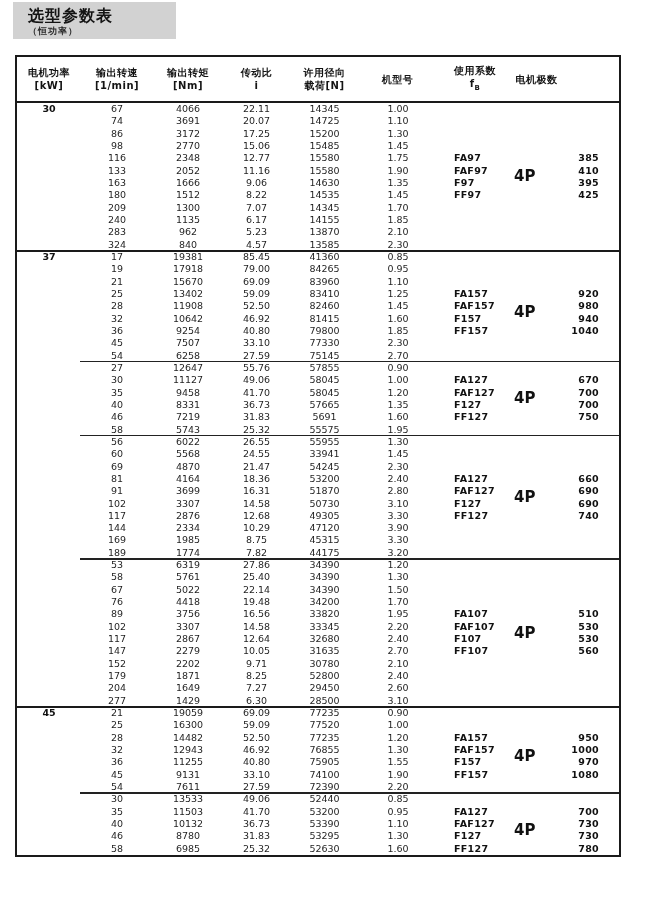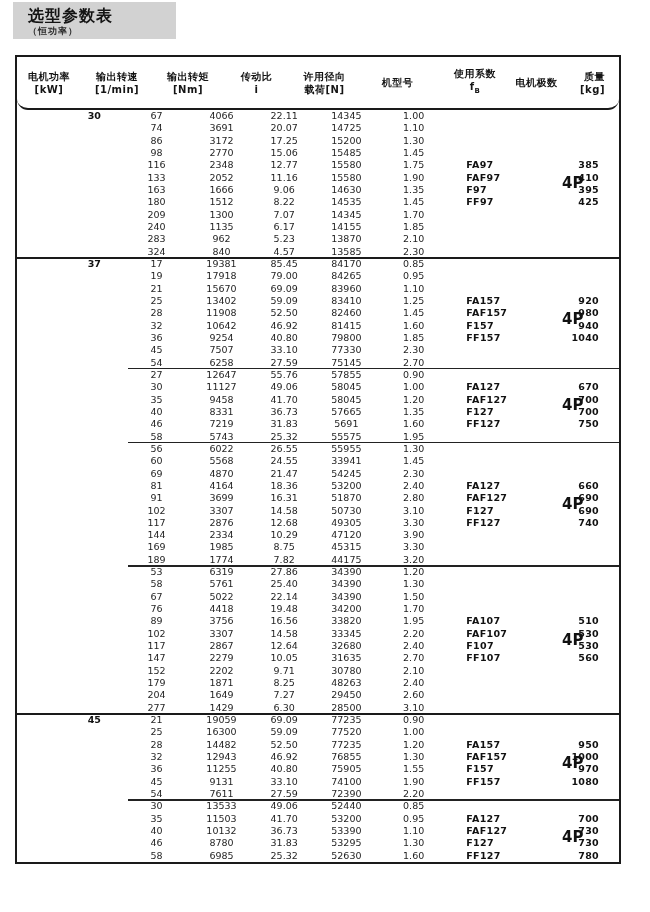--- a/index.html
+++ b/index.html
@@ -10,40 +10,40 @@
   
   .title-box { position:absolute; left:13px; top:2px; width:163px; height:37px;
                background:#d2d2d2; padding:6px 0 0 15px; }
   .title-main { font-size:16px; font-weight:bold; color:#141414; letter-spacing:1px; line-height:15px; }
   .title-sub  { font-size:9px; font-weight:bold; color:#2a2a2a; margin-top:2px; letter-spacing:1px; }
 
   
   .ptable { position:absolute; left:15px; top:55px; width:606px; border:2px solid #1a1a1a; background:#fff; }
 
   
-  .thead { display:flex; height:53px; border-bottom:2px solid #1a1a1a;border-radius:11px; }
+  .thead { display:flex; height:46px; border-bottom:2px solid #1a1a1a; }
   .hc { display:flex; flex-direction:column; align-items:center; justify-content:center;
         font-size:10px; font-weight:bold; color:#141414; line-height:13px; letter-spacing:0.5px; }
   .hc .h2 { font-weight:bold; }
   .hc.single { justify-content:center; }
   .hc.right { align-items:flex-end; padding-right:14px; }
   .hc sub { font-size:7px; }
   .hc .fsym { font-weight:bold; font-style:normal; }
 
   
   .c0 { width:64px; } .c1 { width:72px; } .c2 { width:70px; } .c3 { width:67px; }
   .c4 { width:69px; } .c5 { width:78px; } .c6 { width:77px; } .c7 { width:45px; }
   .c8 { width:60px; }
 
   
   .tbody { position:relative; }
   .section { position:relative; }
   .section.sep-full::before { content:""; position:absolute; left:0; right:0; top:-1px;
                               height:1.6px; background:#1a1a1a; z-index:2; }
-  .block { position:relative;margin-left:48px; }
+  .block { position:relative; }
   .block.sep-part::before { content:""; position:absolute; left:63px; right:0; top:-1px;
                             height:1.4px; background:#222; z-index:2; }
   .row { display:flex; height:12.33px; }
   .cell { font-size:9.5px; line-height:12.33px; color:#1f1f1f; text-align:center;
           white-space:nowrap; overflow:visible; }
   .cell.b { font-weight:bold; color:#111; }
   .cell.c6 { text-align:left; padding-left:17px; letter-spacing:0.3px; }
   .cell.c8 { text-align:right; padding-right:20px; letter-spacing:0.3px; }
   .poles-label { position:absolute; left:497px; width:45px; height:13px; line-height:13px;
                  text-align:left; font-size:15px; font-weight:bold; color:#111; }
@@ -87,24 +87,20 @@
       <div class="hc c6 single">
         <span>机型号</span>
       </div>
       <div class="hc c5">
         <span>使用系数</span>
         <span class="h2"><i class="fsym">f</i><sub>B</sub></span>
       </div>
       <div class="hc c7 single">
         <span>电机极数</span>
       </div>
-      <div class="hc c8 right">
-        <span>质量</span>
-        <span class="h2">[kg]</span>
-      </div>
     </div>
     <div class="tbody" id="tbody">
         <div class="section">
           <div class="block">
             <div class="row">
               <div class="cell c0 b">30</div>
               <div class="cell c1">67</div>
               <div class="cell c2">4066</div>
               <div class="cell c3">22.11</div>
               <div class="cell c4">14345</div>
@@ -237,21 +233,21 @@
             <div class="poles-label" style="top: 67.48px;">4P</div>
           </div>
         </div>
         <div class="section sep-full">
           <div class="block">
             <div class="row">
               <div class="cell c0 b">37</div>
               <div class="cell c1">17</div>
               <div class="cell c2">19381</div>
               <div class="cell c3">85.45</div>
-              <div class="cell c4">84170</div>
+              <div class="cell c4">41360</div>
               <div class="cell c5">0.85</div>
               <div class="cell c6 b"></div>
               <div class="cell c7"></div>
               <div class="cell c8 b"></div>
             </div>
             <div class="row">
               <div class="cell c0 b"></div>
               <div class="cell c1">19</div>
               <div class="cell c2">17918</div>
               <div class="cell c3">79.00</div>
@@ -620,21 +616,21 @@
               <div class="cell c5">2.10</div>
               <div class="cell c6 b"></div>
               <div class="cell c7"></div>
               <div class="cell c8 b"></div>
             </div>
             <div class="row">
               <div class="cell c0 b"></div>
               <div class="cell c1">179</div>
               <div class="cell c2">1871</div>
               <div class="cell c3">8.25</div>
-              <div class="cell c4">48263</div>
+              <div class="cell c4">52800</div>
               <div class="cell c5">2.40</div>
               <div class="cell c6 b"></div>
               <div class="cell c7"></div>
               <div class="cell c8 b"></div>
             </div>
             <div class="row">
               <div class="cell c0 b"></div>
               <div class="cell c1">204</div>
               <div class="cell c2">1649</div>
               <div class="cell c3">7.27</div>

